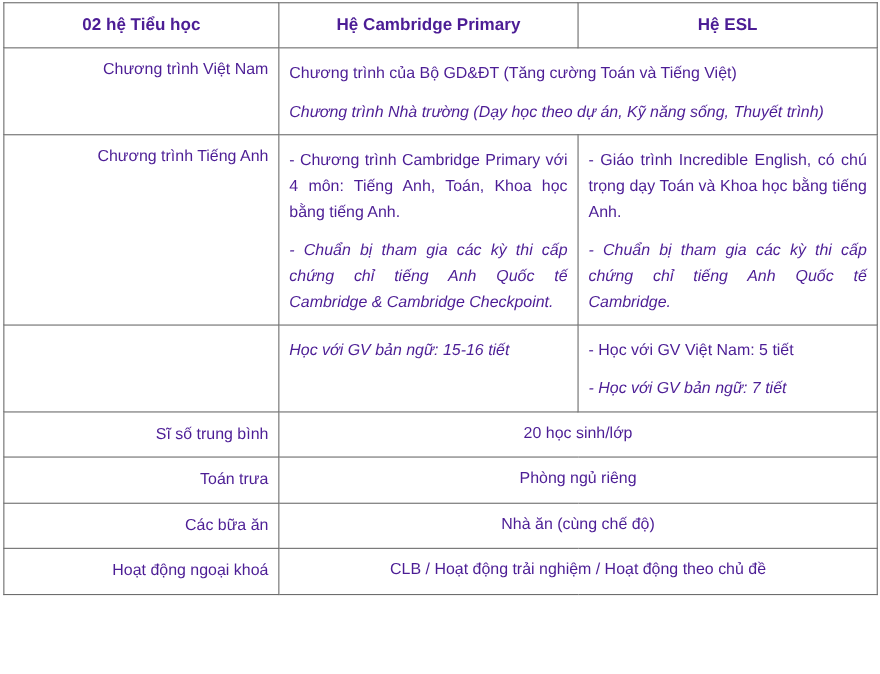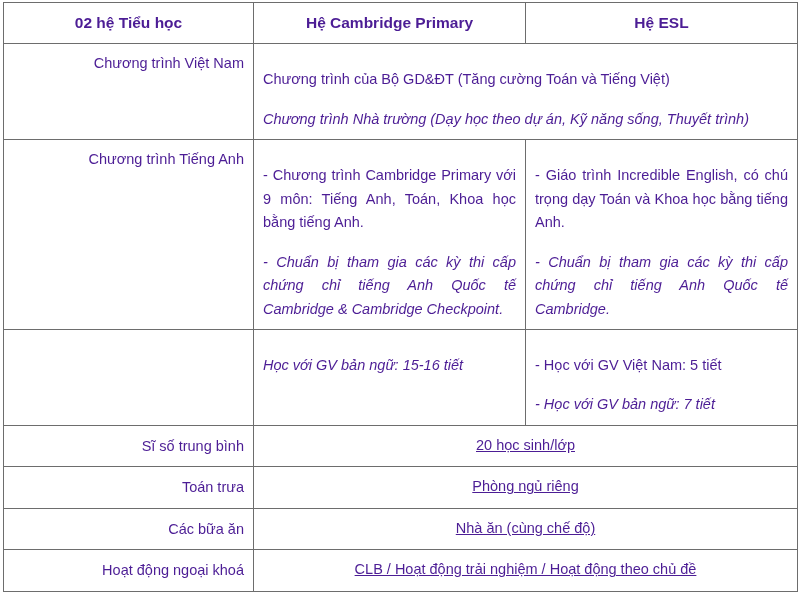--- a/index.html
+++ b/index.html
@@ -60,27 +60,26 @@
     vertical-align: middle;
     padding-top: 9px;
   }
   td.just {
     text-align: justify;
     text-justify: inter-word;
   }
   td.ctr {
     text-align: center;
     vertical-align: middle;
-    text-decoration: underline;
   }
   td.lft {
     text-align: left;
   }
   .p {
-    margin: 16px 0 11px 0;
+    margin: 4px 0 11px 0;
   }
   .p:last-child {
     margin-bottom: 0;
     font-style: italic;
   }
   td.rowpad { padding-top: 10px; padding-bottom: 10px; }
   td.shortrow {
     padding-top: 6px;
     padding-bottom: 6px;
     height: 20px;
@@ -110,21 +109,21 @@
         <td class="label">Chương trình Việt Nam</td>
         <td class="just rowpad" colspan="2">
           <p class="p">Chương trình của Bộ GD&amp;ĐT (Tăng cường Toán và Tiếng Việt)</p>
           <p class="p">Chương trình Nhà trường (Dạy học theo dự án, Kỹ năng sống, Thuyết trình)</p>
         </td>
       </tr>
 
       <tr>
         <td class="label">Chương trình Tiếng Anh</td>
         <td class="just rowpad">
-          <p class="p">-   Chương trình Cambridge Primary với 9 môn: Tiếng Anh, Toán, Khoa học bằng tiếng Anh.</p>
+          <p class="p">-   Chương trình Cambridge Primary với 4 môn: Tiếng Anh, Toán, Khoa học bằng tiếng Anh.</p>
           <p class="p">- Chuẩn bị tham gia các kỳ thi cấp chứng chỉ tiếng Anh Quốc tế Cambridge &amp; Cambridge Checkpoint.</p>
         </td>
         <td class="just rowpad">
           <p class="p">- Giáo trình Incredible English, có chú trọng dạy Toán và Khoa học bằng tiếng Anh.</p>
           <p class="p">- Chuẩn bị tham gia các kỳ thi cấp chứng chỉ tiếng Anh Quốc tế Cambridge.</p>
         </td>
       </tr>
 
       <tr>
         <td class="label blank"></td>

